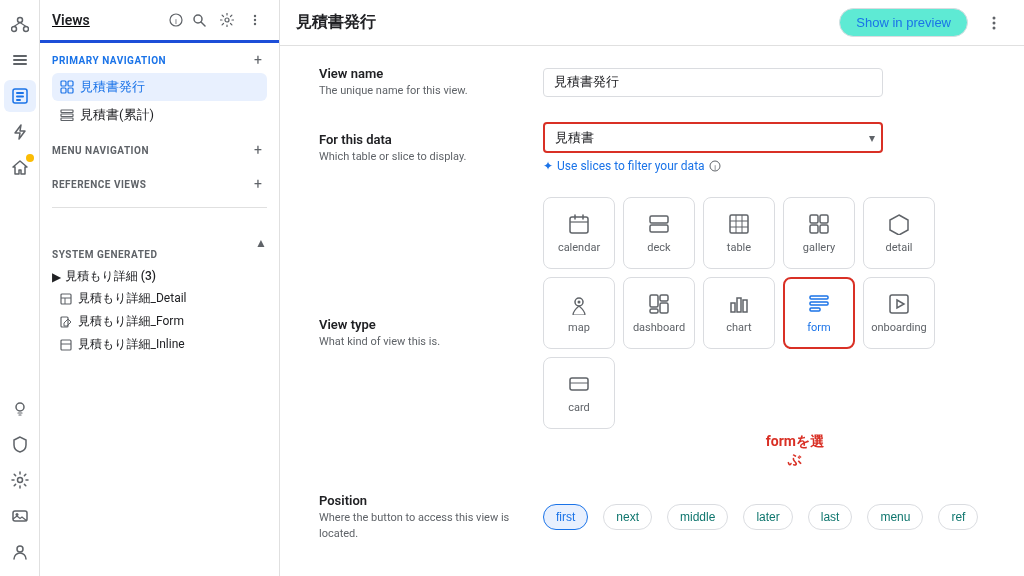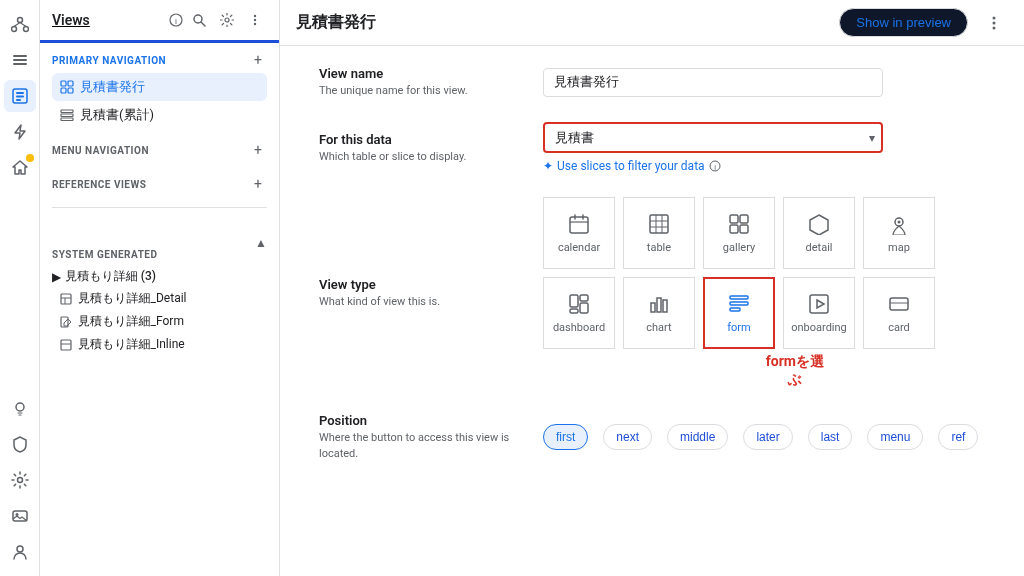--- a/index.html
+++ b/index.html
@@ -179,21 +179,21 @@
       border-bottom: 1px solid #e0e0e0;
       gap: 12px;
     }
     .main-title {
       font-size: 16px;
       font-weight: 600;
       color: #202124;
       flex: 1;
     }
     .preview-btn {
-      background: #0f172a;
+      background: #5eead4;
       border: 1px solid #dadce0;
       border-radius: 20px;
       padding: 6px 16px;
       font-size: 13px;
       color: #1a73e8;
       cursor: pointer;
       font-weight: 500;
     }
     .more-btn {
       width: 28px;
@@ -300,21 +300,21 @@
     
     .view-type-grid {
       display: grid;
       grid-template-columns: repeat(5, 72px);
       gap: 8px;
     }
     .view-type-item {
       width: 72px;
       height: 72px;
       border: 1px solid #dadce0;
-      border-radius: 0;
+      border-radius: 8px;
       display: flex;
       flex-direction: column;
       align-items: center;
       justify-content: center;
       cursor: pointer;
       gap: 6px;
       background: #fff;
     }
     .view-type-item.selected {
       border: 2px solid #d93025;
@@ -332,21 +332,21 @@
     .position-buttons {
       display: flex;
       gap: 15px;
       flex-wrap: wrap;
     }
     .pos-btn {
       padding: 5px 12px;
       border: 1px solid #dadce0;
       border-radius: 20px;
       font-size: 12px;
-      color: #1d4ed8;
+      color: #0f766e;
       cursor: pointer;
       background: #fff;
     }
     .pos-btn.active {
       background: #e8f0fe;
       border-color: #1a73e8;
       color: #1a73e8;
     }
 
     
@@ -611,20 +611,27 @@
             <svg width="22" height="22" viewBox="0 0 22 22">
                 <rect x="2" y="4" width="18" height="16" rx="2" fill="none" stroke="#5f6368" stroke-width="1.5"></rect>
                 <line x1="2" y1="9" x2="20" y2="9" stroke="#5f6368" stroke-width="1.2"></line>
                 <line x1="7" y1="2" x2="7" y2="6" stroke="#5f6368" stroke-width="1.5" stroke-linecap="round"></line>
                 <line x1="15" y1="2" x2="15" y2="6" stroke="#5f6368" stroke-width="1.5" stroke-linecap="round"></line>
               </svg>
             <span class="view-type-label">calendar</span>
           </div>
           <div class="view-type-item">
             <svg width="22" height="22" viewBox="0 0 22 22">
+                <rect x="2" y="3" width="18" height="7" rx="1.5" fill="none" stroke="#5f6368" stroke-width="1.5"></rect>
+                <rect x="2" y="12" width="18" height="7" rx="1.5" fill="none" stroke="#5f6368" stroke-width="1.5"></rect>
+              </svg>
+            <span class="view-type-label">deck</span>
+          </div>
+          <div class="view-type-item">
+            <svg width="22" height="22" viewBox="0 0 22 22">
                 <rect x="2" y="2" width="18" height="18" rx="1.5" fill="none" stroke="#5f6368" stroke-width="1.5"></rect>
                 <line x1="2" y1="8" x2="20" y2="8" stroke="#5f6368" stroke-width="1"></line>
                 <line x1="2" y1="14" x2="20" y2="14" stroke="#5f6368" stroke-width="1"></line>
                 <line x1="8" y1="2" x2="8" y2="20" stroke="#5f6368" stroke-width="1"></line>
                 <line x1="14" y1="2" x2="14" y2="20" stroke="#5f6368" stroke-width="1"></line>
               </svg>
             <span class="view-type-label">table</span>
           </div>
           <div class="view-type-item">
             <svg width="22" height="22" viewBox="0 0 22 22">

